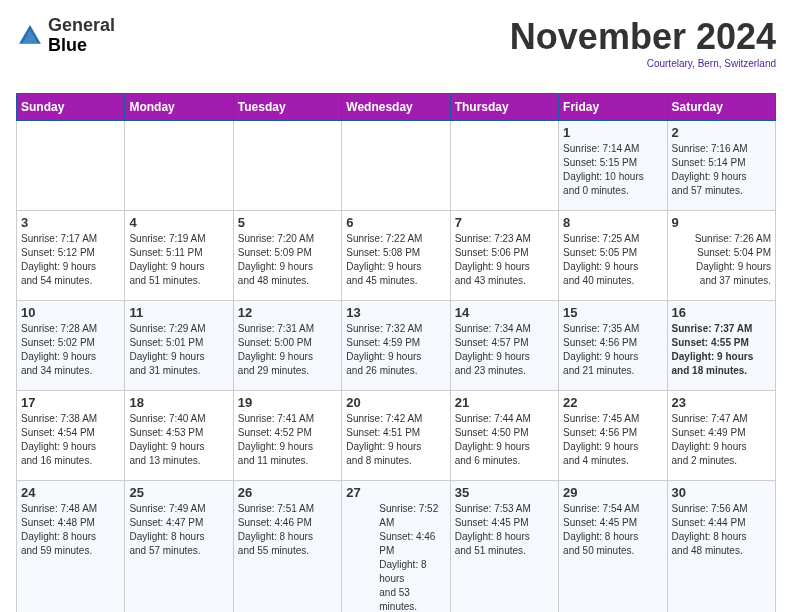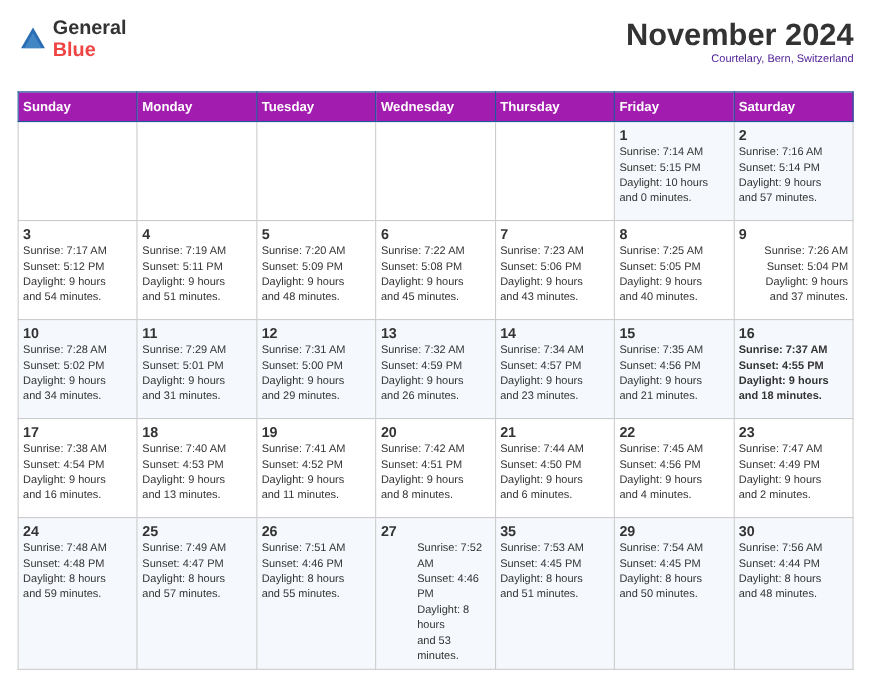--- a/index.html
+++ b/index.html
@@ -20,30 +20,30 @@
       display: flex;
       align-items: center;
       gap: 4px;
     }
     .logo-text {
       font-size: 18px;
       font-weight: bold;
       line-height: 1.1;
     }
     .logo-text .general { color: #333; }
-    .logo-text .blue { color: #ef4444; }
+    .logo-text .blue { color: #000000; }
     .logo-icon {
       width: 28px;
       height: 28px;
     }
     .title-block {
       text-align: right;
     }
     .month-title {
-      font-size: 28px;
+      font-size: 36px;
       font-weight: bold;
       color: #333;
     }
     .location {
       font-size: 10px;
       color: #4c1d95;
     }
     table {
       width: 100%;
       border-collapse: collapse;

